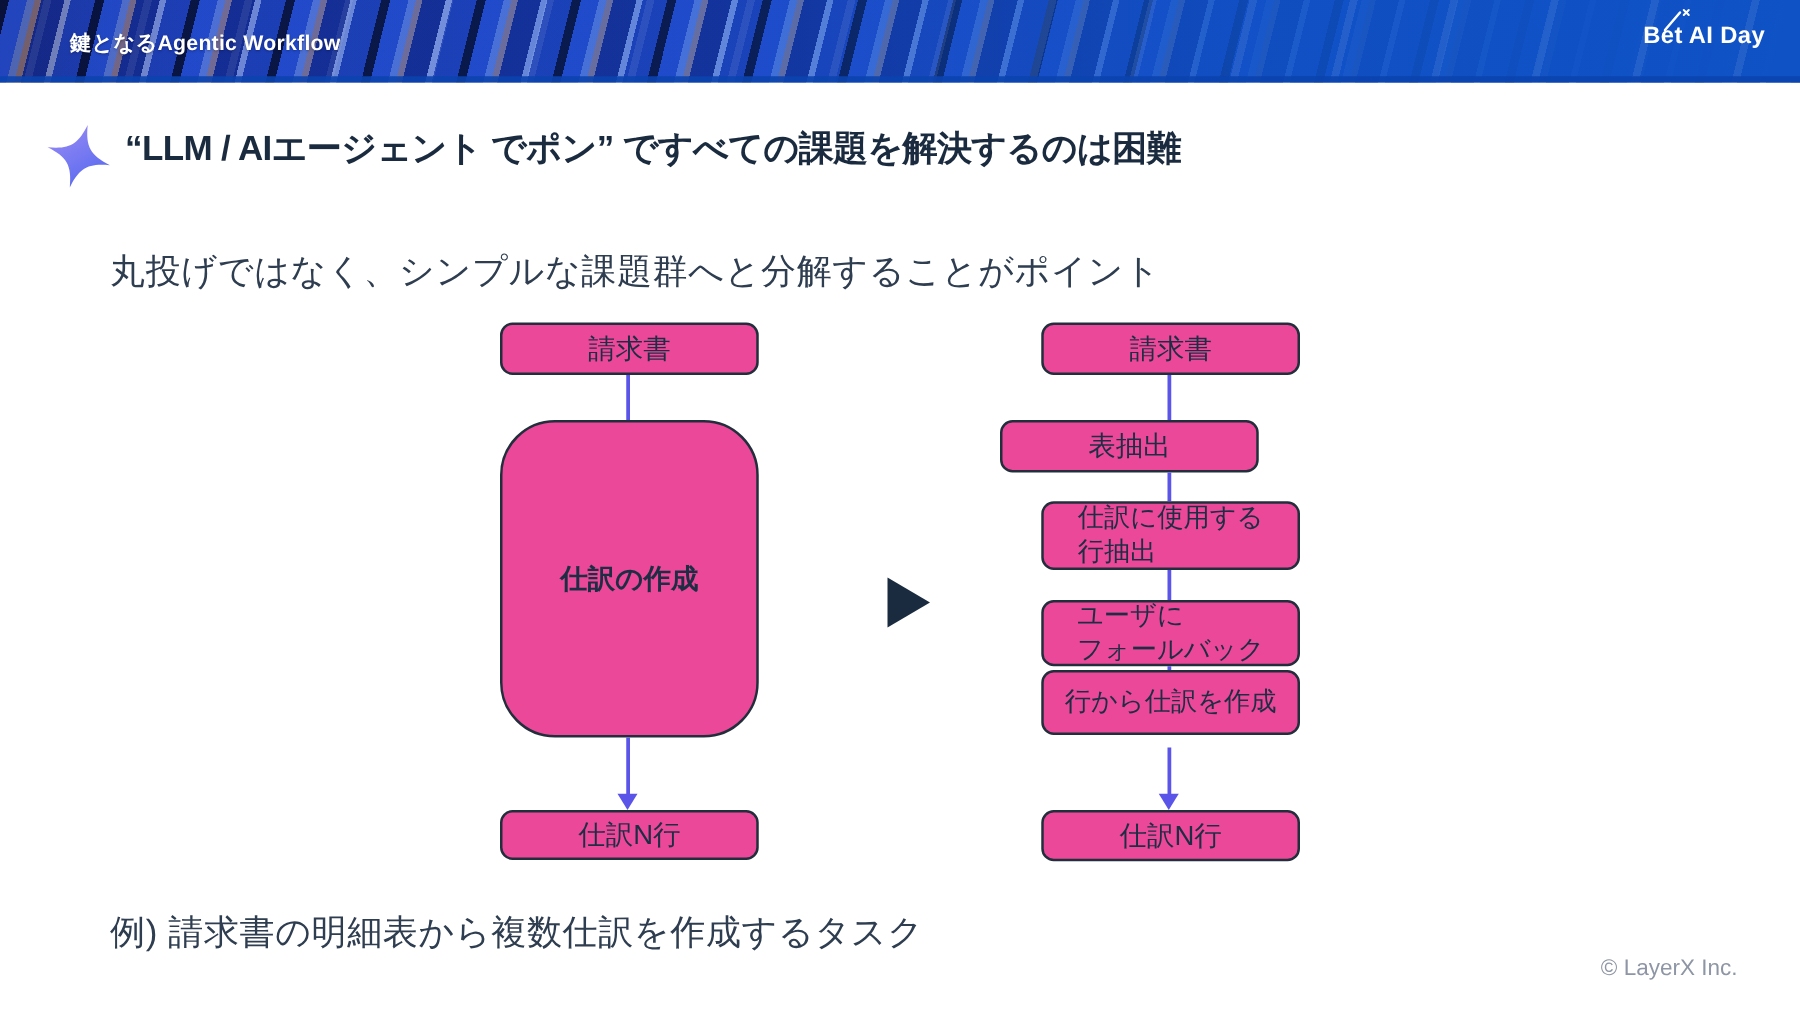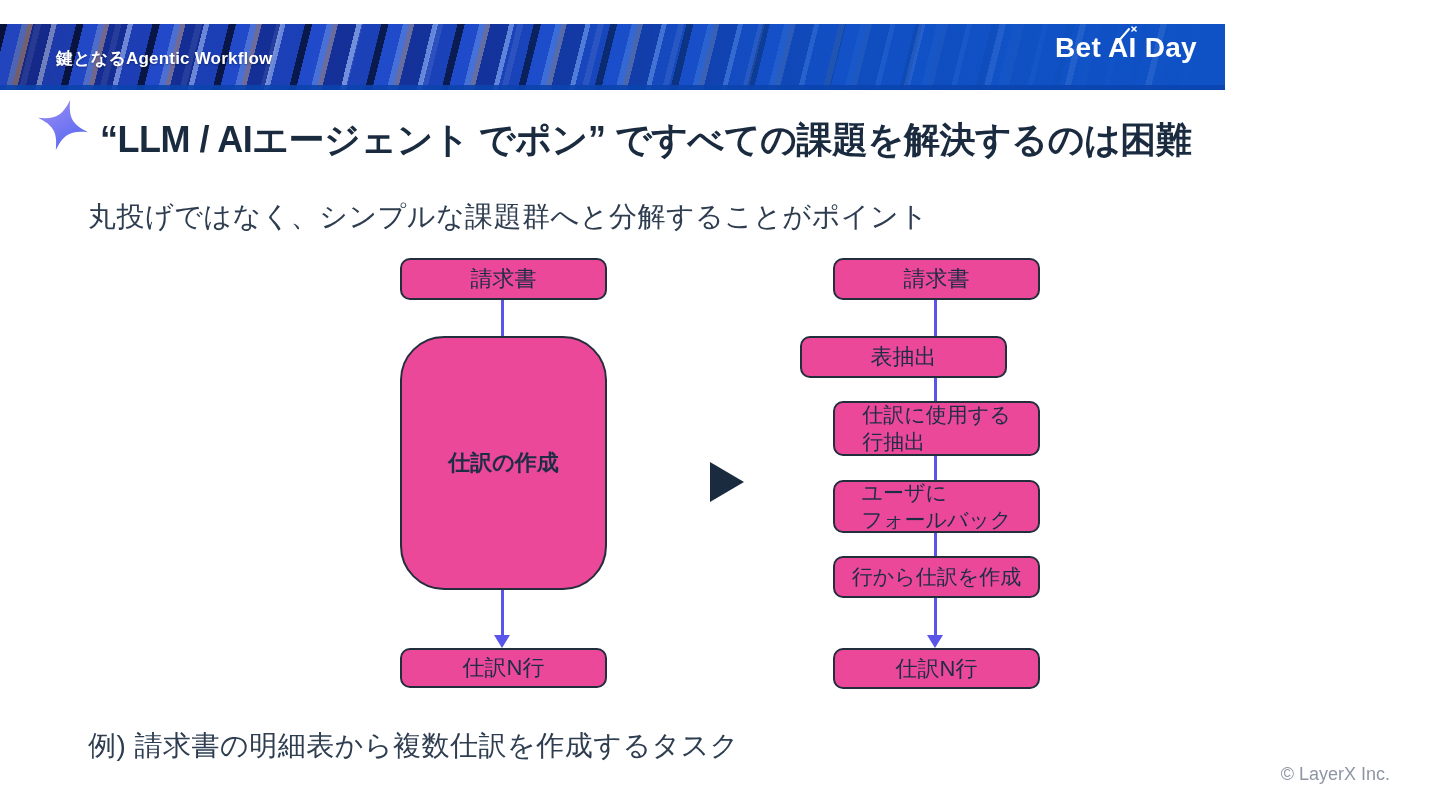--- a/index.html
+++ b/index.html
@@ -6,24 +6,23 @@
   html, body { width: 1440px; height: 810px; }
   body {
     font-family: "Liberation Sans", "DejaVu Sans", sans-serif;
     background: #ffffff;
     overflow: hidden;
   }
   .slide { position: relative; width: 1440px; height: 810px; background: #ffffff; }
 
   
   .header {
-    position: absolute; left: 0; top: 0; width: 1225px; height: 66px;
+    position: absolute; left: 0; top: 0; width: 1440px; height: 66px;
     background: linear-gradient(90deg, #16255e 0%, #1a3fb0 10%, #1550c5 45%, #0f52c6 100%);
     overflow: hidden;
-    margin-top: 24px;
   }
   .header-streaks {
     position: absolute; inset: 0;
     background: repeating-linear-gradient(104deg,
       rgba(8,16,56,0.95) 0px 7px,
       rgba(36,74,205,0.85) 7px 21px,
       rgba(125,152,240,0.55) 21px 27px,
       rgba(230,160,110,0.45) 27px 32px,
       rgba(20,40,140,0.85) 32px 50px,
       rgba(200,208,250,0.5) 50px 55px,
@@ -45,31 +44,31 @@
   .header-bottom-strip {
     position: absolute; left: 0; bottom: 0; width: 100%; height: 5px;
     background: #0b44ae; opacity: 0.9;
   }
   .header-title {
     position: absolute; left: 56px; top: 23px;
     color: #ffffff; font-size: 17px; font-weight: bold; letter-spacing: 0.2px;
     text-shadow: 0 1px 2px rgba(0,0,30,0.35);
   }
   .logo {
-    position: absolute; right: 28px; top: 8px;
-    color: #ffffff; font-size: 28px; font-weight: bold; letter-spacing: 0.3px; text-align: center;
+    position: absolute; right: 28px; top: 18px;
+    color: #ffffff; font-size: 19px; font-weight: bold; letter-spacing: 0.3px; text-align: center;
   }
   .logo-sparkle { position: absolute; right: 58px; top: -12px; }
 
   
   .title-row { position: absolute; left: 36px; top: 96px; }
   .title-icon { position: absolute; left: 0; top: 2px; width: 54px; height: 54px; }
   .page-title {
-    position: absolute; left: 64px; top: 20px; width: 1330px;
-    font-size: 36px; font-weight: bold; color: #1b2b3f;
+    position: absolute; left: 64px; top: 4px; width: 1330px;
+    font-size: 28px; font-weight: bold; color: #1b2b3f;
     letter-spacing: -0.5px; white-space: nowrap;
   }
   .subtitle {
     position: absolute; left: 88px; top: 174px;
     font-size: 28px; color: #2e3d50; letter-spacing: 0.5px; margin-top: 24px;
   }
 
   
   .node {
     position: absolute; width: 207px;
@@ -156,21 +155,21 @@
   <div class="node" style="left:833px; top:258px; height:42px;">請求書</div>
   <div class="vline" style="left:934px; top:300px; height:36px;"></div>
   <div class="node" style="left:800px; top:336px; height:42px;">表抽出</div>
   <div class="vline" style="left:934px; top:378px; height:23px;"></div>
   <div class="node small-text" style="left:833px; top:401px; height:55px;">仕訳に使用する
 行抽出</div>
   <div class="vline" style="left:934px; top:456px; height:24px;"></div>
   <div class="node small-text" style="left:833px; top:480px; height:53px;">ユーザに
 フォールバック</div>
   <div class="vline" style="left:934px; top:533px; height:23px;"></div>
-  <div class="node small-text" style="left:833px; top:556px; height:42px;">行から仕訳を作成</div>
+  <div class="node small-text" style="left:833px; top:536px; height:52px;">行から仕訳を作成</div>
   <div class="vline" style="left:934px; top:598px; height:38px;"></div>
   <div class="arrowhead" style="left:927px; top:635px;"></div>
   <div class="node" style="left:833px; top:648px; height:41px;">仕訳N行</div>
 
   <div class="example-note">例) 請求書の明細表から複数仕訳を作成するタスク</div>
   <div class="footer-copyright">© LayerX Inc.</div>
 
 </div>
 
 </body></html>

